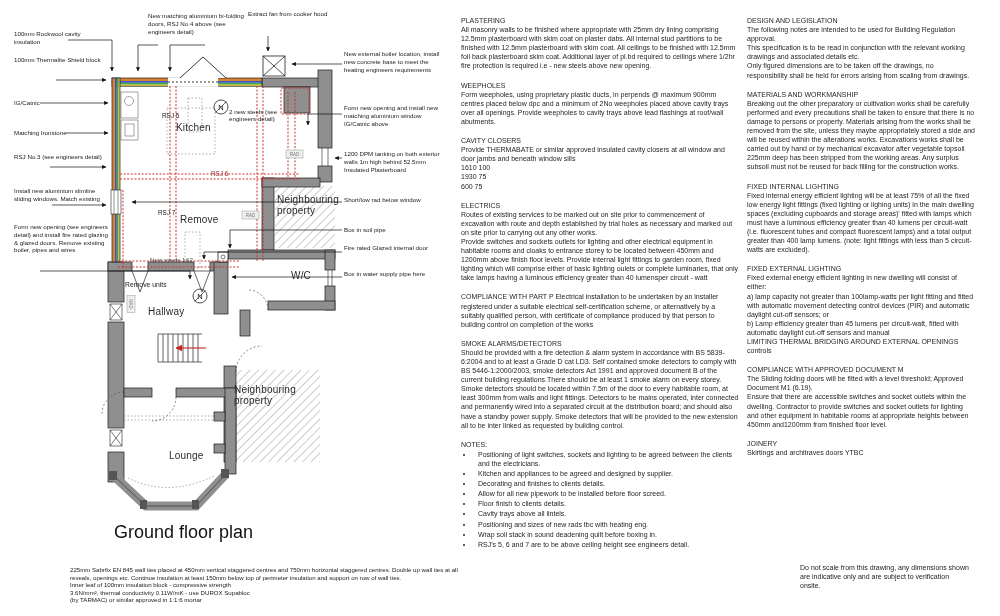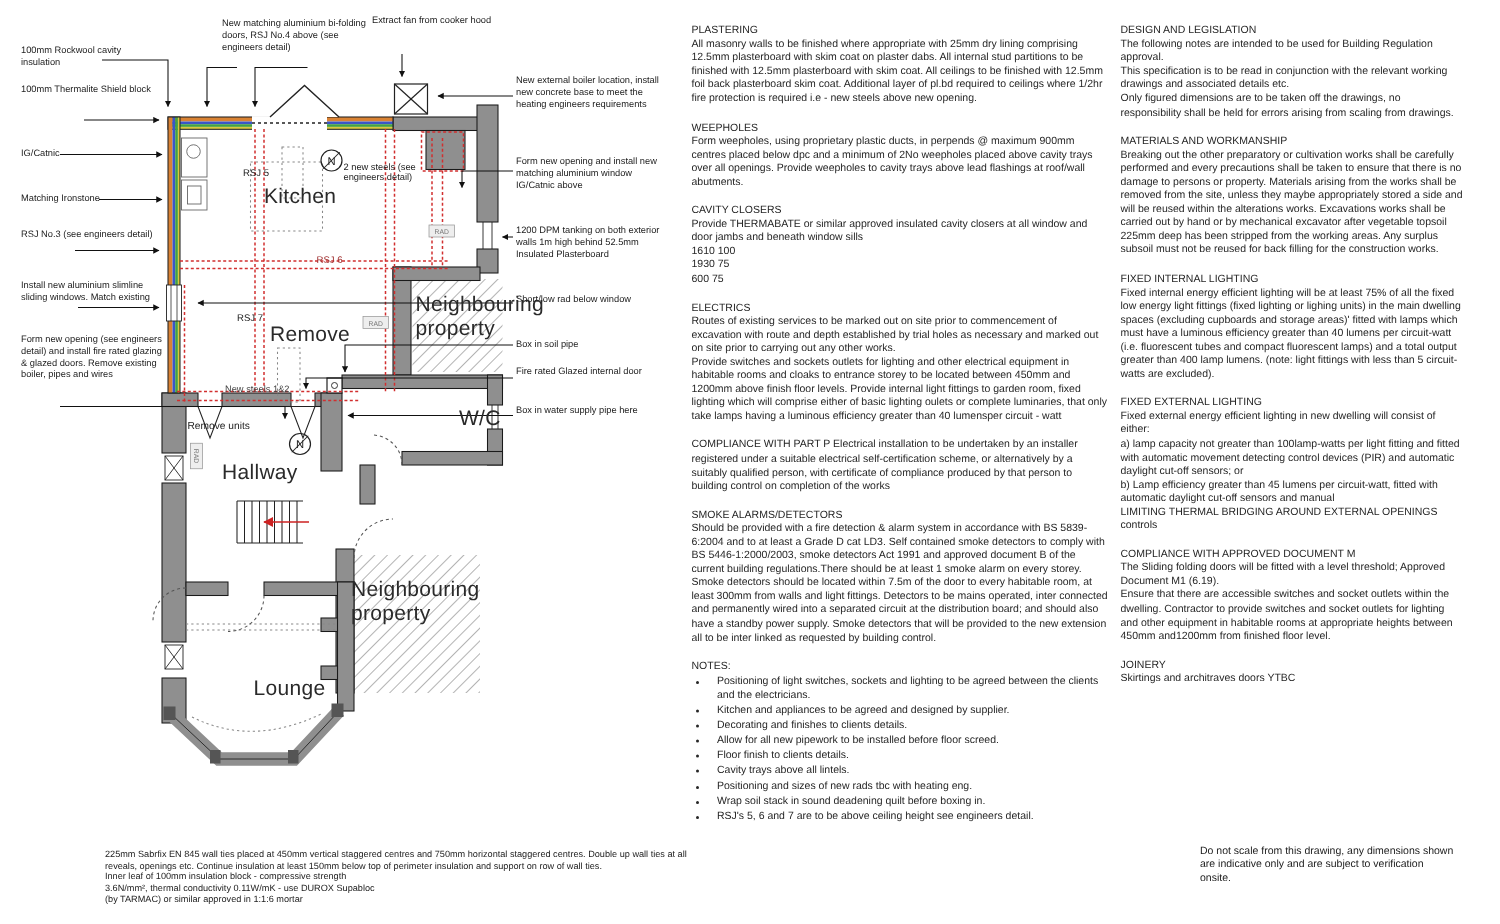--- a/index.html
+++ b/index.html
@@ -1,20 +1,20 @@
 <!DOCTYPE html>
 <html><head>
 <meta charset="utf-8">
 <style>
   html,body{margin:0;padding:0}
   body{width:1000px;height:616px;background:#ffffff;position:relative;overflow:hidden;
        font-family:"Liberation Sans","DejaVu Sans",sans-serif;color:#222}
   .plan-area{position:absolute;left:0;top:0;width:456px;height:616px}
   .ann{position:absolute;font-size:6.2px;line-height:1.25;color:#1c1c1c}
-  .room{position:absolute;font-size:14px;color:#2a2a2a;letter-spacing:.2px}
+  .room{position:absolute;font-size:10px;color:#2a2a2a;letter-spacing:.2px}
   .beam{position:absolute;font-size:6.4px;color:#222}
   .red-text{color:#a03030}
   .plan-title{position:absolute;left:114px;top:522px;font-size:18px;color:#111}
   .spec-col{position:absolute;font-size:7px;line-height:1.3;color:#262626}
   #col-middle{left:461px;top:16px;width:278px}
   #col-right{left:747px;top:16px;width:228px}
   .section{margin-bottom:10px}
   .sec-heading{white-space:pre-line}
   .sec-body{white-space:pre-line}
   ul.sec-bullets{margin:1px 0 0 0;padding-left:13px}
@@ -247,31 +247,32 @@
   <div class="ann" style="left:344px;top:150px;width:104px">1200 DPM tanking on both exterior walls 1m high behind 52.5mm Insulated Plasterboard</div>
   <div class="ann" style="left:344px;top:196px;width:95px">Short/low rad below window</div>
   <div class="ann" style="left:344px;top:226px;width:95px">Box in soil pipe</div>
   <div class="ann" style="left:344px;top:244px;width:95px">Fire rated Glazed internal door</div>
   <div class="ann" style="left:344px;top:270px;width:95px">Box in water supply pipe here</div>
 
   <div class="room" style="left:176px;top:122px">Kitchen</div>
   <div class="room" style="left:180px;top:214px">Remove</div>
   <div class="room" style="left:148px;top:306px">Hallway</div>
   <div class="room" style="left:169px;top:450px">Lounge</div>
-  <div class="room" style="left:306px;top:270px">W/C</div>
+  <div class="room" style="left:291px;top:270px">W/C</div>
   <div class="room" style="left:277px;top:194px;width:62px">Neighbouring property</div>
   <div class="room" style="left:234px;top:384px;width:62px">Neighbouring property</div>
 
   <div class="beam" style="left:162px;top:112px">RSJ 5</div>
   <div class="beam red-text" style="left:211px;top:170px">RSJ 6</div>
   <div class="beam" style="left:158px;top:209px">RSJ 7</div>
   <div class="beam" style="left:229px;top:108px;width:64px;font-size:6.2px">2 new steels (see engineers detail)</div>
   <div class="beam" style="left:150px;top:256px;font-size:6.2px;color:#444">New steels 1&amp;2</div>
   <div class="beam" style="left:125px;top:281px;font-size:6.8px">Remove units</div>
 
+  <div class="plan-title">Ground floor plan</div>
   <div class="footnote">225mm Sabrfix EN 845 wall ties placed at 450mm vertical staggered centres and 750mm horizontal staggered centres. Double up wall ties at all reveals, openings etc. Continue insulation at least 150mm below top of perimeter insulation and support on row of wall ties.
 Inner leaf of 100mm insulation block - compressive strength
 3.6N/mm², thermal conductivity 0.11W/mK - use DUROX Supabloc
 (by TARMAC) or similar approved in 1:1:6 mortar</div>
 </div>
 
 <div class="spec-col" id="col-middle">
     <div class="section">
       <div class="sec-heading">PLASTERING</div>
       <div class="sec-body">All masonry walls to be finished where appropriate with 25mm dry lining comprising 12.5mm plasterboard with skim coat on plaster dabs. All internal stud partitions to be finished with 12.5mm plasterboard with skim coat. All ceilings to be finished with 12.5mm foil back plasterboard skim coat. Additional layer of pl.bd required to ceilings where 1/2hr fire protection is required i.e - new steels above new opening.</div>

